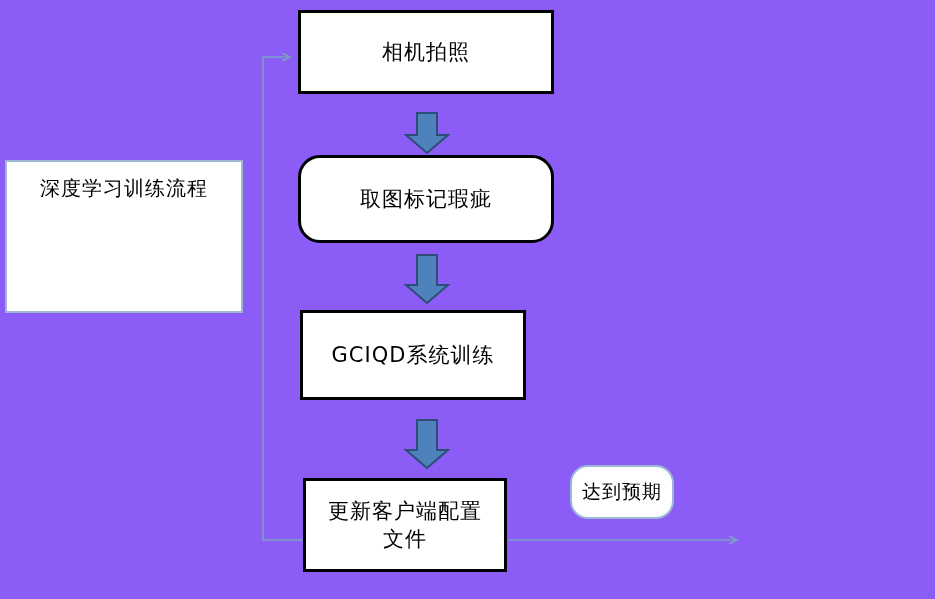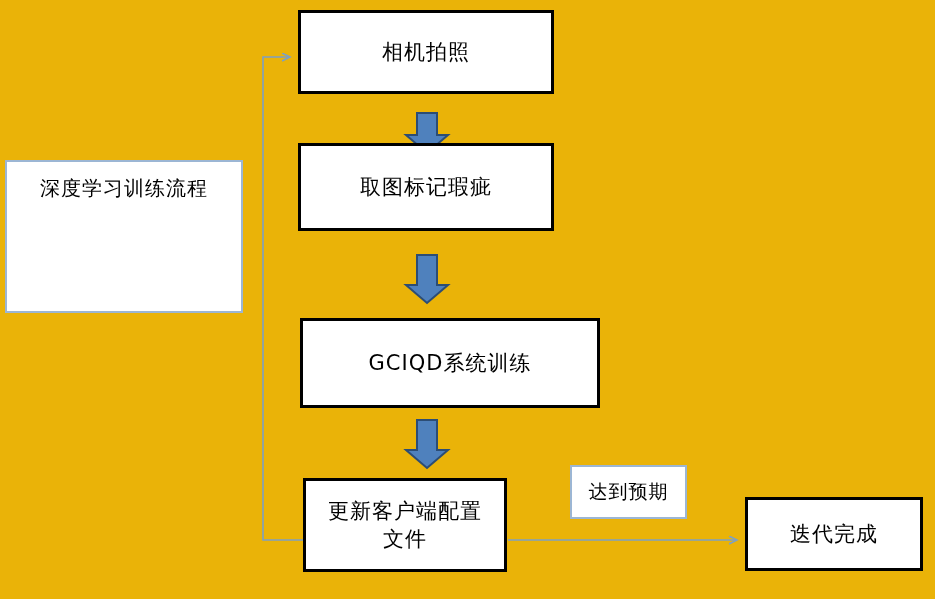--- a/index.html
+++ b/index.html
@@ -5,46 +5,46 @@
   html, body {
     margin: 0;
     padding: 0;
     background: #ffffff;
     font-family: "DejaVu Sans", "Liberation Sans", sans-serif;
   }
   #canvas {
     position: relative;
     width: 935px;
     height: 599px;
-    background: #eab308;
+    background: #8b5cf6;
     overflow: hidden;
     color: #000000;
   }
   .node {
     position: absolute;
     box-sizing: border-box;
     background: #ffffff;
     display: flex;
     flex-direction: column;
     align-items: center;
     justify-content: center;
     text-align: center;
     font-size: 21px;
     line-height: 1.35;
     letter-spacing: 1px;
   }
   .black-border { border: 3px solid #000000; }
   .thin-border  { border: 2px solid #9cb6d4; }
 
   #box-camera  { left: 298px; top: 10px;  width: 256px; height: 84px; }
-  #box-mark    { left: 298px; top: 143px; width: 256px; height: 88px; }
-  #box-gciqd   { left: 300px; top: 318px; width: 300px; height: 90px; }
+  #box-mark    { left: 298px; top: 155px; width: 256px; height: 88px; border-radius: 22px; }
+  #box-gciqd   { left: 300px; top: 310px; width: 226px; height: 90px; }
   #box-update  { left: 303px; top: 478px; width: 204px; height: 94px; }
   #box-done    { left: 745px; top: 497px; width: 178px; height: 74px; }
-  #box-expect  { left: 570px; top: 465px; width: 117px; height: 54px; font-size: 19px; }
+  #box-expect  { left: 570px; top: 465px; width: 104px; height: 54px; font-size: 19px; border-radius: 18px; }
 
   #box-side {
     left: 5px; top: 160px; width: 238px; height: 153px;
     font-size: 20px;
     justify-content: flex-start;
     padding-top: 12px;
     line-height: 1.45;
   }
   #box-side .gap-below { margin-bottom: 18px; }
 
@@ -104,17 +104,14 @@
   </div>
 
   <div id="box-side" class="node thin-border">
     <span class="gap-below">深度学习训练流程</span>
   </div>
 
   <div id="box-expect" class="node thin-border">
     <span>达到预期</span>
   </div>
 
-  <div id="box-done" class="node black-border">
-    <span>迭代完成</span>
-  </div>
 
 </div>
 
 </body></html>

